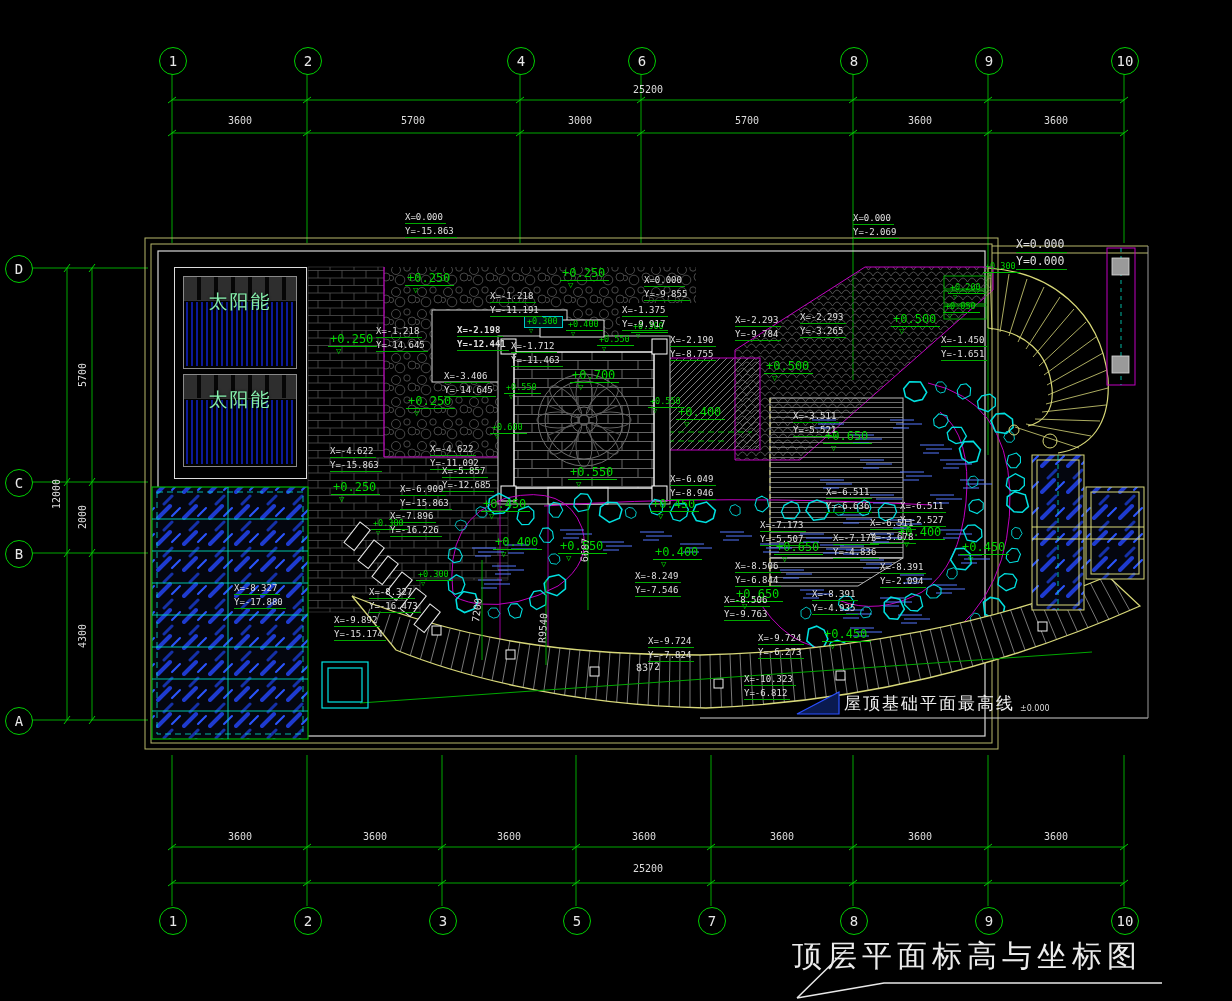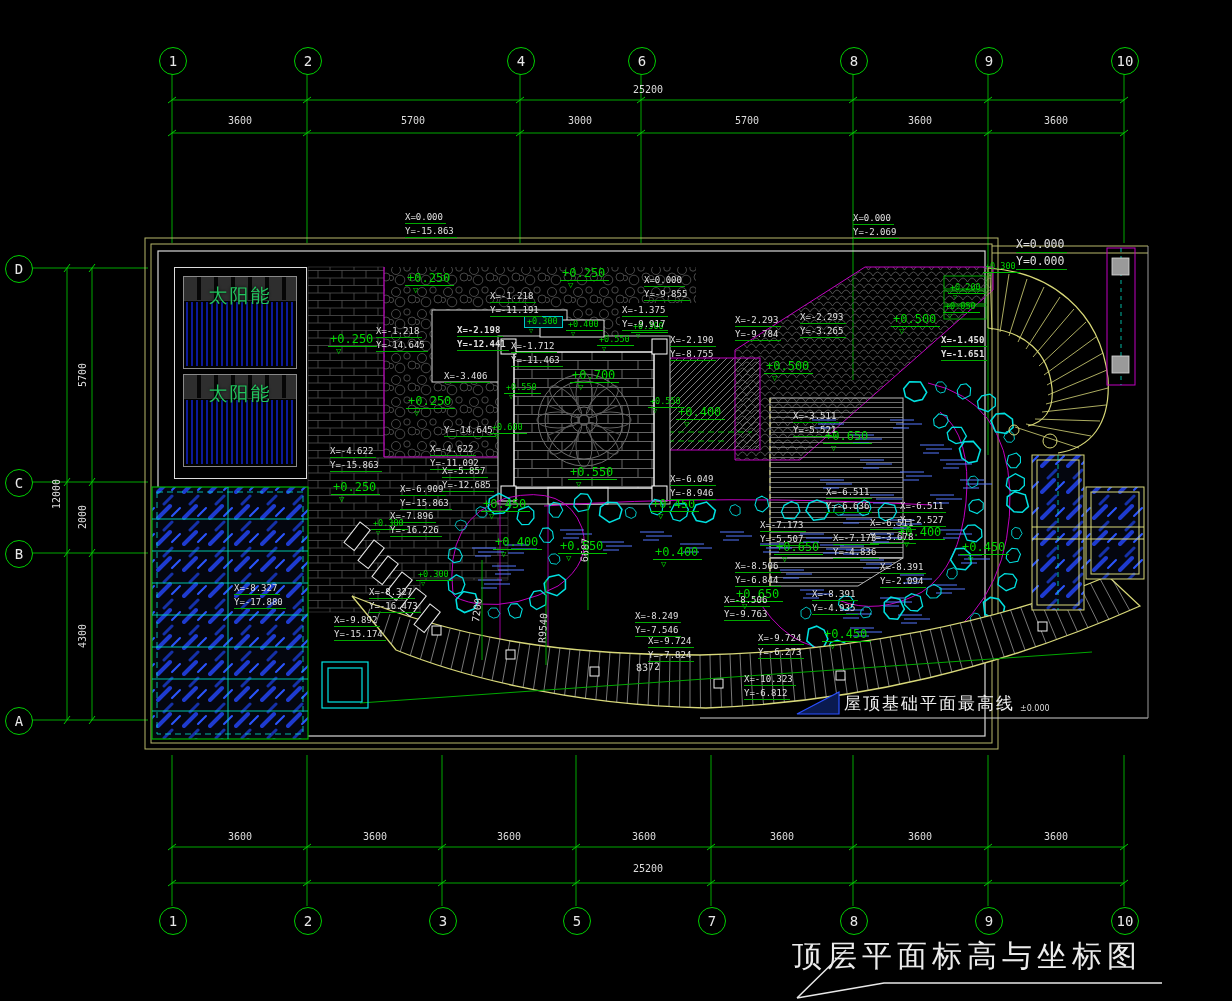--- a/index.html
+++ b/index.html
@@ -28,21 +28,21 @@
              color:#f0f0f0;font-family:"DejaVu Sans",sans-serif;white-space:nowrap;}
   #roof-note .note-text{font-size:17px;letter-spacing:2px;}
   #roof-note .note-val{font-size:8px;margin-left:5px;margin-bottom:2px;color:#ddd;margin-top:20px;}
   #solar-box{position:absolute;left:174px;top:267px;width:131px;height:210px;border:1px solid #dcdcdc;
              background:#000;z-index:4;}
   .panel{position:absolute;left:8px;width:112px;height:91px;border:1px solid #8a8a8a;background:#000;}
   .panel .strip{height:23px;background:repeating-linear-gradient(90deg,#2e2e2e 0 13px,#060606 13px 17px);
                 border-bottom:1px solid #333;}
   .panel .glass{position:absolute;top:25px;left:2px;right:2px;bottom:2px;
                 background:repeating-linear-gradient(90deg,#0c1a9a 0 2px,#000 2px 5px);}
-  .panel .plabel{position:absolute;top:6px;left:50%;transform:translateX(-50%);color:#22c55e;
+  .panel .plabel{position:absolute;top:12px;left:50%;transform:translateX(-50%);color:#86efac;
                  font-size:19px;letter-spacing:2px;font-family:Liberation Serif, serif;
                  text-shadow:0 0 3px #000;white-space:nowrap;}
   .panel1{top:8px;} .panel2{top:106px;}
 </style>
 </head>
 <body>
 
 <div id="canvas">
 
 <svg width="1232" height="1001" viewBox="0 0 1232 1001">
@@ -772,21 +772,21 @@
     <span class="coord-y">Y=-14.645</span>
   </div>
     <div class="coord" style="left: 457px; top: 325px; font-weight: bold;">
     <span class="coord-x">X=-2.198</span>
     <span class="coord-y">Y=-12.441</span>
   </div>
     <div class="coord" style="left: 511px; top: 341px;">
     <span class="coord-x">X=-1.712</span>
     <span class="coord-y">Y=-11.463</span>
   </div>
-    <div class="coord" style="left: 444px; top: 371px; gap: 40px;">
+    <div class="coord" style="left: 444px; top: 371px;">
     <span class="coord-x">X=-3.406</span>
     <span class="coord-y">Y=-14.645</span>
   </div>
     <div class="coord" style="left: 644px; top: 275px;">
     <span class="coord-x">X=0.000</span>
     <span class="coord-y">Y=-9.855</span>
   </div>
     <div class="coord" style="left: 622px; top: 305px;">
     <span class="coord-x">X=-1.375</span>
     <span class="coord-y">Y=-9.917</span>
@@ -796,21 +796,21 @@
     <span class="coord-y">Y=-8.755</span>
   </div>
     <div class="coord" style="left: 735px; top: 315px;">
     <span class="coord-x">X=-2.293</span>
     <span class="coord-y">Y=-9.784</span>
   </div>
     <div class="coord" style="left: 800px; top: 312px;">
     <span class="coord-x">X=-2.293</span>
     <span class="coord-y">Y=-3.265</span>
   </div>
-    <div class="coord" style="left: 941px; top: 335px; font-weight: bold;">
+    <div class="coord" style="left: 941px; top: 335px;">
     <span class="coord-x">X=-1.450</span>
     <span class="coord-y">Y=-1.651</span>
   </div>
     <div class="coord" style="left: 793px; top: 411px;">
     <span class="coord-x">X=-3.511</span>
     <span class="coord-y">Y=-5.521</span>
   </div>
     <div class="coord" style="left: 330px; top: 446px;">
     <span class="coord-x">X=-4.622</span>
     <span class="coord-y">Y=-15.863</span>
@@ -876,21 +876,21 @@
     <span class="coord-y">Y=-4.935</span>
   </div>
     <div class="coord" style="left: 735px; top: 561px;">
     <span class="coord-x">X=-8.506</span>
     <span class="coord-y">Y=-6.844</span>
   </div>
     <div class="coord" style="left: 724px; top: 595px;">
     <span class="coord-x">X=-8.506</span>
     <span class="coord-y">Y=-9.763</span>
   </div>
-    <div class="coord" style="left: 635px; top: 611px; align-items: center;">
+    <div class="coord" style="left: 635px; top: 571px; align-items: center;">
     <span class="coord-x">X=-8.249</span>
     <span class="coord-y">Y=-7.546</span>
   </div>
     <div class="coord" style="left: 648px; top: 636px;">
     <span class="coord-x">X=-9.724</span>
     <span class="coord-y">Y=-7.824</span>
   </div>
     <div class="coord" style="left: 758px; top: 633px;">
     <span class="coord-x">X=-9.724</span>
     <span class="coord-y">Y=-6.273</span>

